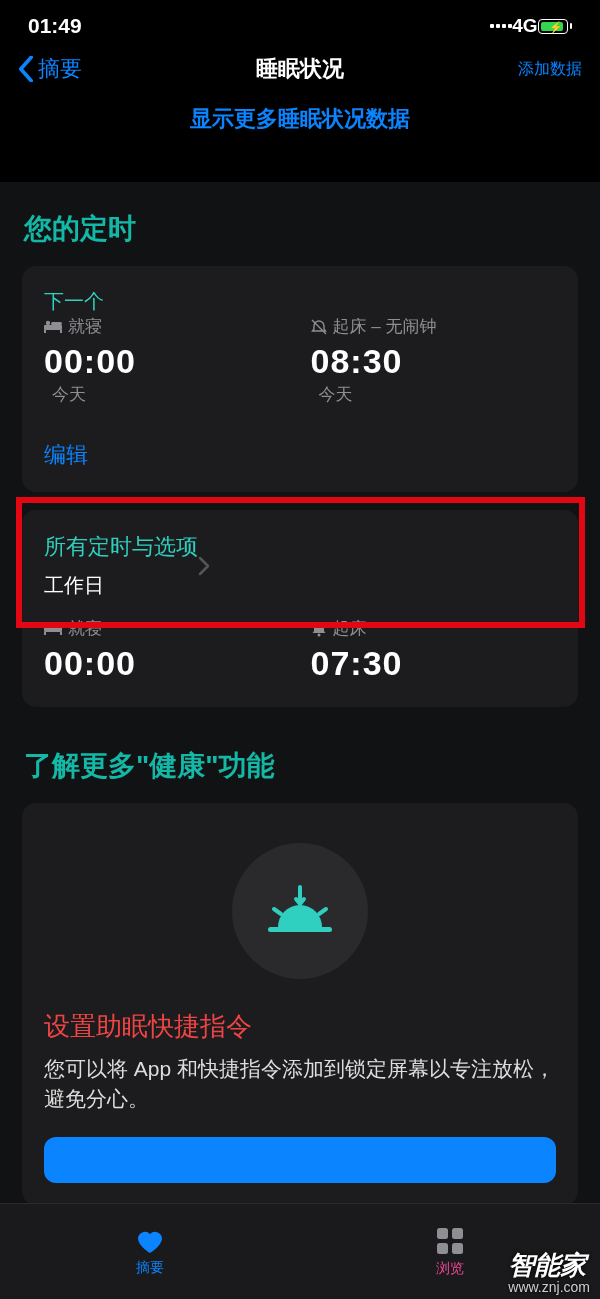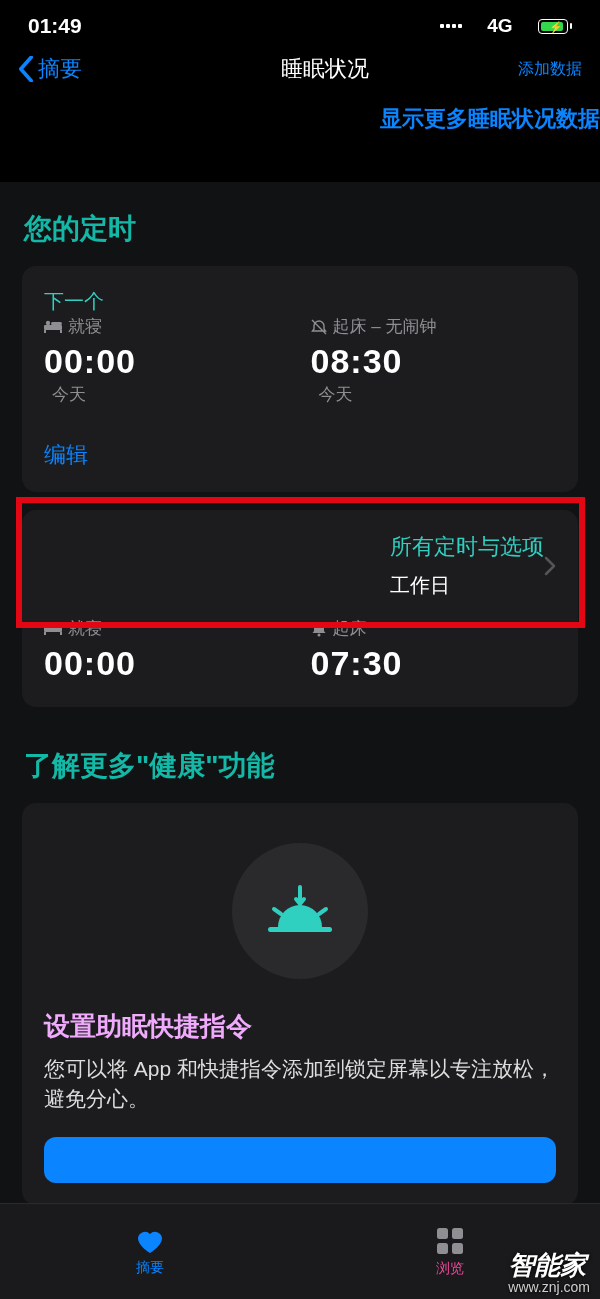--- a/index.html
+++ b/index.html
@@ -1,45 +1,45 @@
 <!DOCTYPE html>
 <html><head>
 <meta charset="utf-8">
 <style>
   * { margin:0; padding:0; box-sizing:border-box; font-family:-apple-system,"Helvetica Neue",Arial,sans-serif; }
   body { background:#000; color:#fff; width:600px; height:1299px; overflow:hidden; position:relative; }
   .status-bar { display:flex; justify-content:space-between; align-items:center; padding:14px 28px 6px; font-size:21px; font-weight:600; }
-  .status-right { display:flex; align-items:center; gap:25px; font-size:19px; font-weight:600;}
+  .status-right { display:flex; align-items:center; gap:0; font-size:19px; font-weight:600;}
   .nav { display:flex; align-items:center; justify-content:space-between; padding:10px 18px 14px; }
   .nav-back { display:flex; align-items:center; color:#0a84ff; font-size:22px;}
   .nav-back svg{width:16px;height:26px;margin-right:4px;}
-  .nav-title { color:#fff; font-size:22px; font-weight:400; position:absolute; left:50%; transform:translateX(-50%);margin-left:25px;}
+  .nav-title { color:#fff; font-size:22px; font-weight:700; position:absolute; left:50%; transform:translateX(-50%);}
   .nav-add { color:#0a84ff; font-size:16px; }
-  .show-more{ color:#0a84ff; font-size:22px; font-weight:600; text-align:right; padding:6px 0 14px;}
+  .show-more{ color:#0a84ff; font-size:22px; font-weight:600; text-align:center; padding:6px 0 14px;}
   .gap-black{height:34px;background:#000;}
   .content{background:#111214;padding:22px 0 0;}
   .section-title{color:#14b8a6;font-size:28px;font-weight:700;padding:6px 24px 18px;}
   .card{background:#1c1c1e;border-radius:14px;margin:0 22px 18px;padding:22px 22px;}
   .teal{color:#2fd0c0;}
   .next-label{font-size:20px;margin-bottom:0;}
   .row2{display:flex;gap:21px;}
   .col{flex:1;}
   .mini-label{color:#8e8e93;font-size:17px;display:flex;align-items:center;gap:6px;}
   .big-time{color:#fff;font-size:34px;font-weight:700;margin:4px 0 2px;letter-spacing:1px;}
   .sub{color:#8e8e93;font-size:17px;margin-left:8px;}
   .edit{color:#0a84ff;font-size:22px;margin-top:34px;}
-  .all-options{display:flex;justify-content:flex-end;align-items:center;}
+  .all-options{display:flex;justify-content:flex-start;align-items:center;}
   .all-options-left{font-size:22px;}
   .workday{color:#fff;font-size:20px;margin-top:10px;}
   .chev{color:#555;}
   .hl-box{position:absolute;border:6px solid #e30613;left:16px;right:15px;top:497px;height:131px;pointer-events:none;}
   .feature-card{background:#1c1c1e;border-radius:14px;margin:0 22px;padding:28px 22px 22px;}
   .sun-wrap{display:flex;justify-content:center;padding:12px 0 30px;}
   .sun-circle{width:136px;height:136px;border-radius:68px;background:#2a2a2c;display:flex;align-items:center;justify-content:center;}
-  .feature-title{color:#f0abfc;font-size:26px;font-weight:700;margin-bottom:10px;}
+  .feature-title{color:#ef4444;font-size:26px;font-weight:400;margin-bottom:10px;}
   .feature-desc{color:#ddd;font-size:21px;line-height:1.45;}
   .blue-btn{background:#0a84ff;height:46px;border-radius:12px;margin-top:22px;}
   .tab-bar{position:absolute;left:0;right:0;bottom:0;height:96px;background:rgba(28,28,30,0.94);display:flex;border-top:1px solid #2a2a2c;}
   .tab{flex:1;display:flex;flex-direction:column;align-items:center;justify-content:center;gap:4px;font-size:14px;}
   .tab.active{color:#0a84ff;}
   .tab.inactive{color:#ec4899;}
   .watermark{position:absolute;right:10px;bottom:4px;text-align:left;line-height:1.1;}
   .wm1{color:#fff;font-size:26px;font-weight:700;font-style:italic;text-shadow:0 0 4px #000;}
   .wm2{color:#cfcfcf;font-size:14px;text-shadow:0 0 3px #000;}
   .sig-dots{display:inline-flex;gap:2px;}

